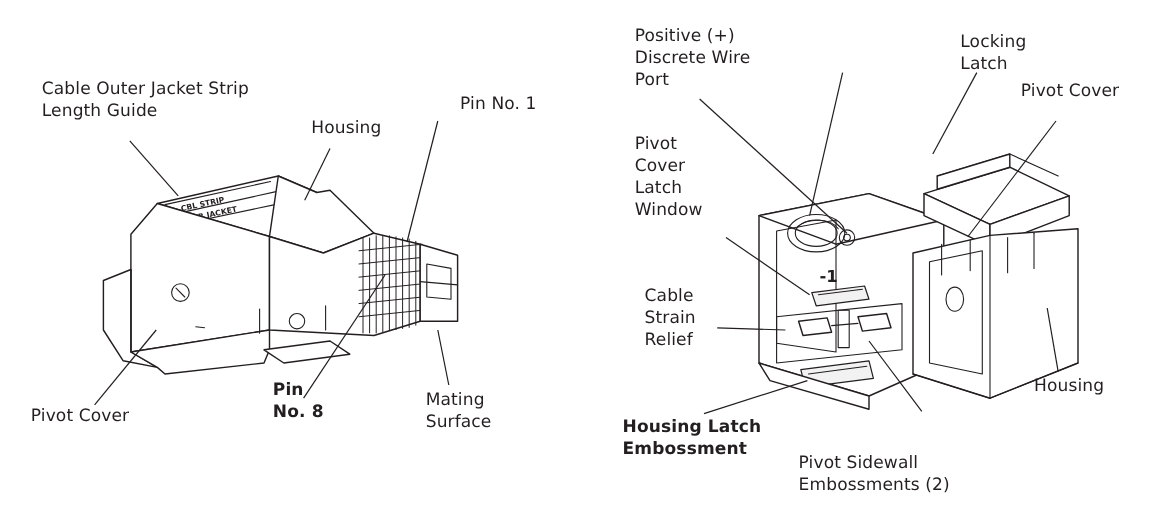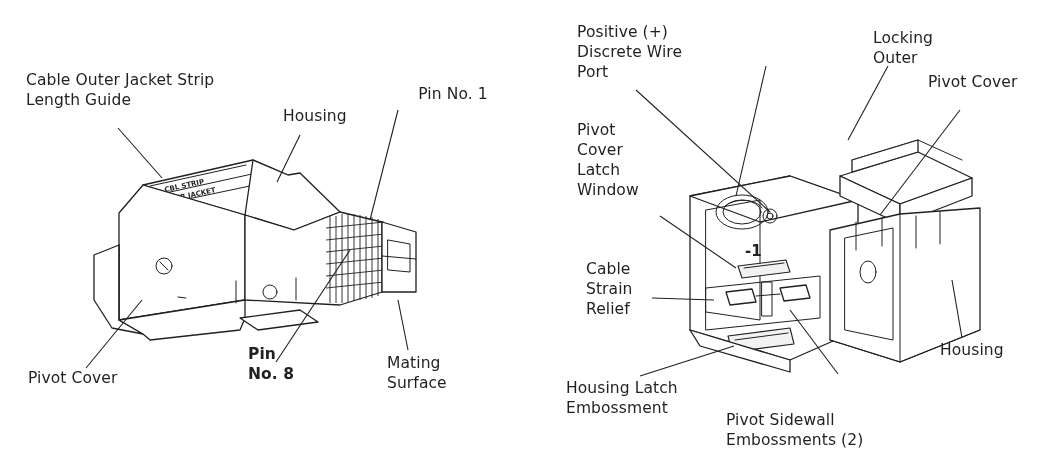--- a/index.html
+++ b/index.html
@@ -200,55 +200,55 @@
       <path class="leader" d="M888,66 L848,140"></path>
       <path class="leader" d="M960,110 L880,215"></path>
       <path class="leader" d="M660,216 L736,268"></path>
       <path class="leader" d="M652,298 L714,300"></path>
       <path class="leader" d="M640,376 L734,346"></path>
       <path class="leader" d="M838,374 L790,310"></path>
       <path class="leader" d="M962,338 L952,280"></path>
     </g>
   </svg>
 
-  <div class="label" style="left:26px; top:70px; width:230px;">Cable Outer Jacket Strip
+  <div class="label" style="left:38px; top:70px; width:230px;">Cable Outer Jacket Strip
 Length Guide</div>
 
   <div class="label" style="left:283px; top:106px; width:110px;">Housing</div>
 
   <div class="label" style="left:398px; top:84px; width:110px;text-align:center;">Pin No. 1</div>
 
   <div class="label" style="left:28px; top:368px; width:140px;">Pivot Cover</div>
 
   <div class="label" style="left:248px; top:344px; width:70px;font-weight:bold;">Pin
 No. 8</div>
 
   <div class="label" style="left:577px; top:22px; width:120px;">Positive (+)
 Discrete Wire
 Port</div>
 
   <div class="label" style="left:387px; top:353px; width:90px;">Mating
 Surface</div>
 
 
   <div class="label" style="left:873px; top:28px; width:90px;">Locking
-Outer</div>
+Latch</div>
 
   <div class="label" style="left:928px; top:72px; width:110px;">Pivot Cover</div>
 
   <div class="label" style="left:577px; top:120px; width:80px;">Pivot
 Cover
 Latch
 Window</div>
 
   <div class="label" style="left:586px; top:259px; width:70px;">Cable
 Strain
 Relief</div>
 
-  <div class="label" style="left:566px; top:378px; width:150px;">Housing Latch
+  <div class="label" style="left:566px; top:378px; width:150px;font-weight:bold;">Housing Latch
 Embossment</div>
 
   <div class="label" style="left:726px; top:378px; width:170px;margin-top:32px;">Pivot Sidewall
 Embossments (2)</div>
 
   <div class="label" style="left:940px; top:340px; width:100px;">Housing</div>
 
 </div>
 
 </body></html>

